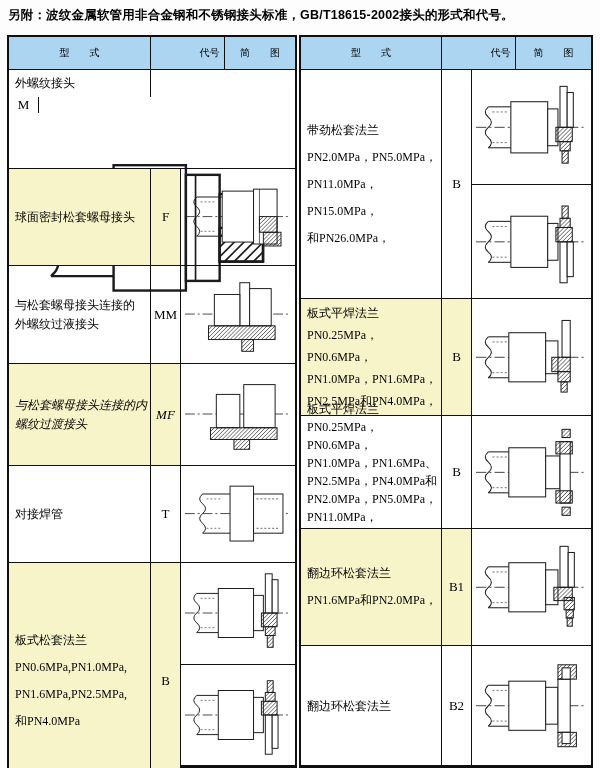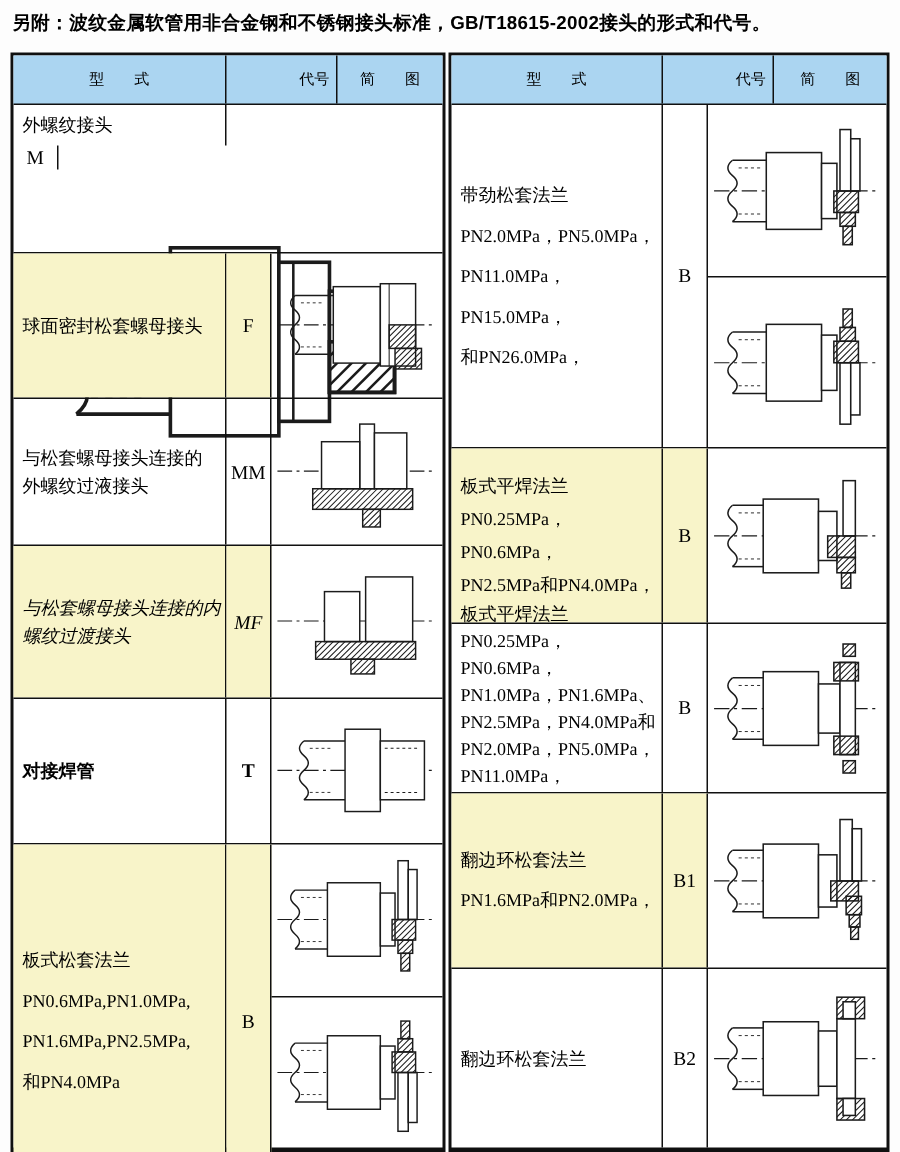--- a/index.html
+++ b/index.html
@@ -246,21 +246,21 @@
                 <line x1="54" y1="82" x2="64" y2="72"></line>
                 <line x1="58" y1="82" x2="68" y2="72"></line>
                 <line x1="62" y1="82" x2="72" y2="72"></line>
                 <line x1="66" y1="82" x2="76" y2="72"></line>
               </g>
               <rect x="52" y="72" width="16" height="10" fill="none" stroke="#1b1b1b" stroke-width="1"></rect>
             </svg>
           </div>
         </div>
       </div>
-      <div class="row" style="height: 97px; font-weight: bold;">
+      <div class="row" style="height: 97px;">
         <div class="ctype w-left" style="line-height: 19px;">
           <div>对接焊管</div>
         </div>
         <div class="ccode">T</div>
         <div class="cdiag">
           <div class="sub" style="flex: 1 1 0%;">
             <svg viewBox="0 0 112 92" preserveAspectRatio="xMidYMid meet">
               <line x1="2" y1="46" x2="110" y2="46" stroke="#1b1b1b" stroke-width="0.8" stroke-dasharray="10 3 2 3"></line>
               <path d="M20,26 q-6,5 0,10 q6,5 0,10 q-6,5 0,10 q6,5 0,10" fill="none" stroke="#1b1b1b" stroke-width="1"></path>
               <line x1="20" y1="26" x2="48" y2="26" stroke="#1b1b1b" stroke-width="1"></line>
@@ -501,20 +501,21 @@
               </g>
               <rect x="86" y="11" width="6" height="12" fill="none" stroke="#1b1b1b" stroke-width="1"></rect>
             </svg>
           </div>
         </div>
       </div>
       <div class="row" style="height: 117px;">
         <div class="ctype w-right hl" style="line-height: 22px;">
           <div>板式平焊法兰</div>
           <div>PN0.25MPa，PN0.6MPa，</div>
+          <div>PN1.0MPa，PN1.6MPa，</div>
           <div>PN2.5MPa和PN4.0MPa，</div>
         </div>
         <div class="ccode hl">B</div>
         <div class="cdiag">
           <div class="sub" style="flex: 1 1 0%;">
             <svg viewBox="0 0 112 92" preserveAspectRatio="xMidYMid meet">
               <line x1="2" y1="46" x2="110" y2="46" stroke="#1b1b1b" stroke-width="0.8" stroke-dasharray="10 3 2 3"></line>
               <path d="M14,26 q-6,5 0,10 q6,5 0,10 q-6,5 0,10 q6,5 0,10" fill="none" stroke="#1b1b1b" stroke-width="1"></path>
               <line x1="14" y1="26" x2="34" y2="26" stroke="#1b1b1b" stroke-width="1"></line>
               <line x1="14" y1="66" x2="34" y2="66" stroke="#1b1b1b" stroke-width="1"></line>

